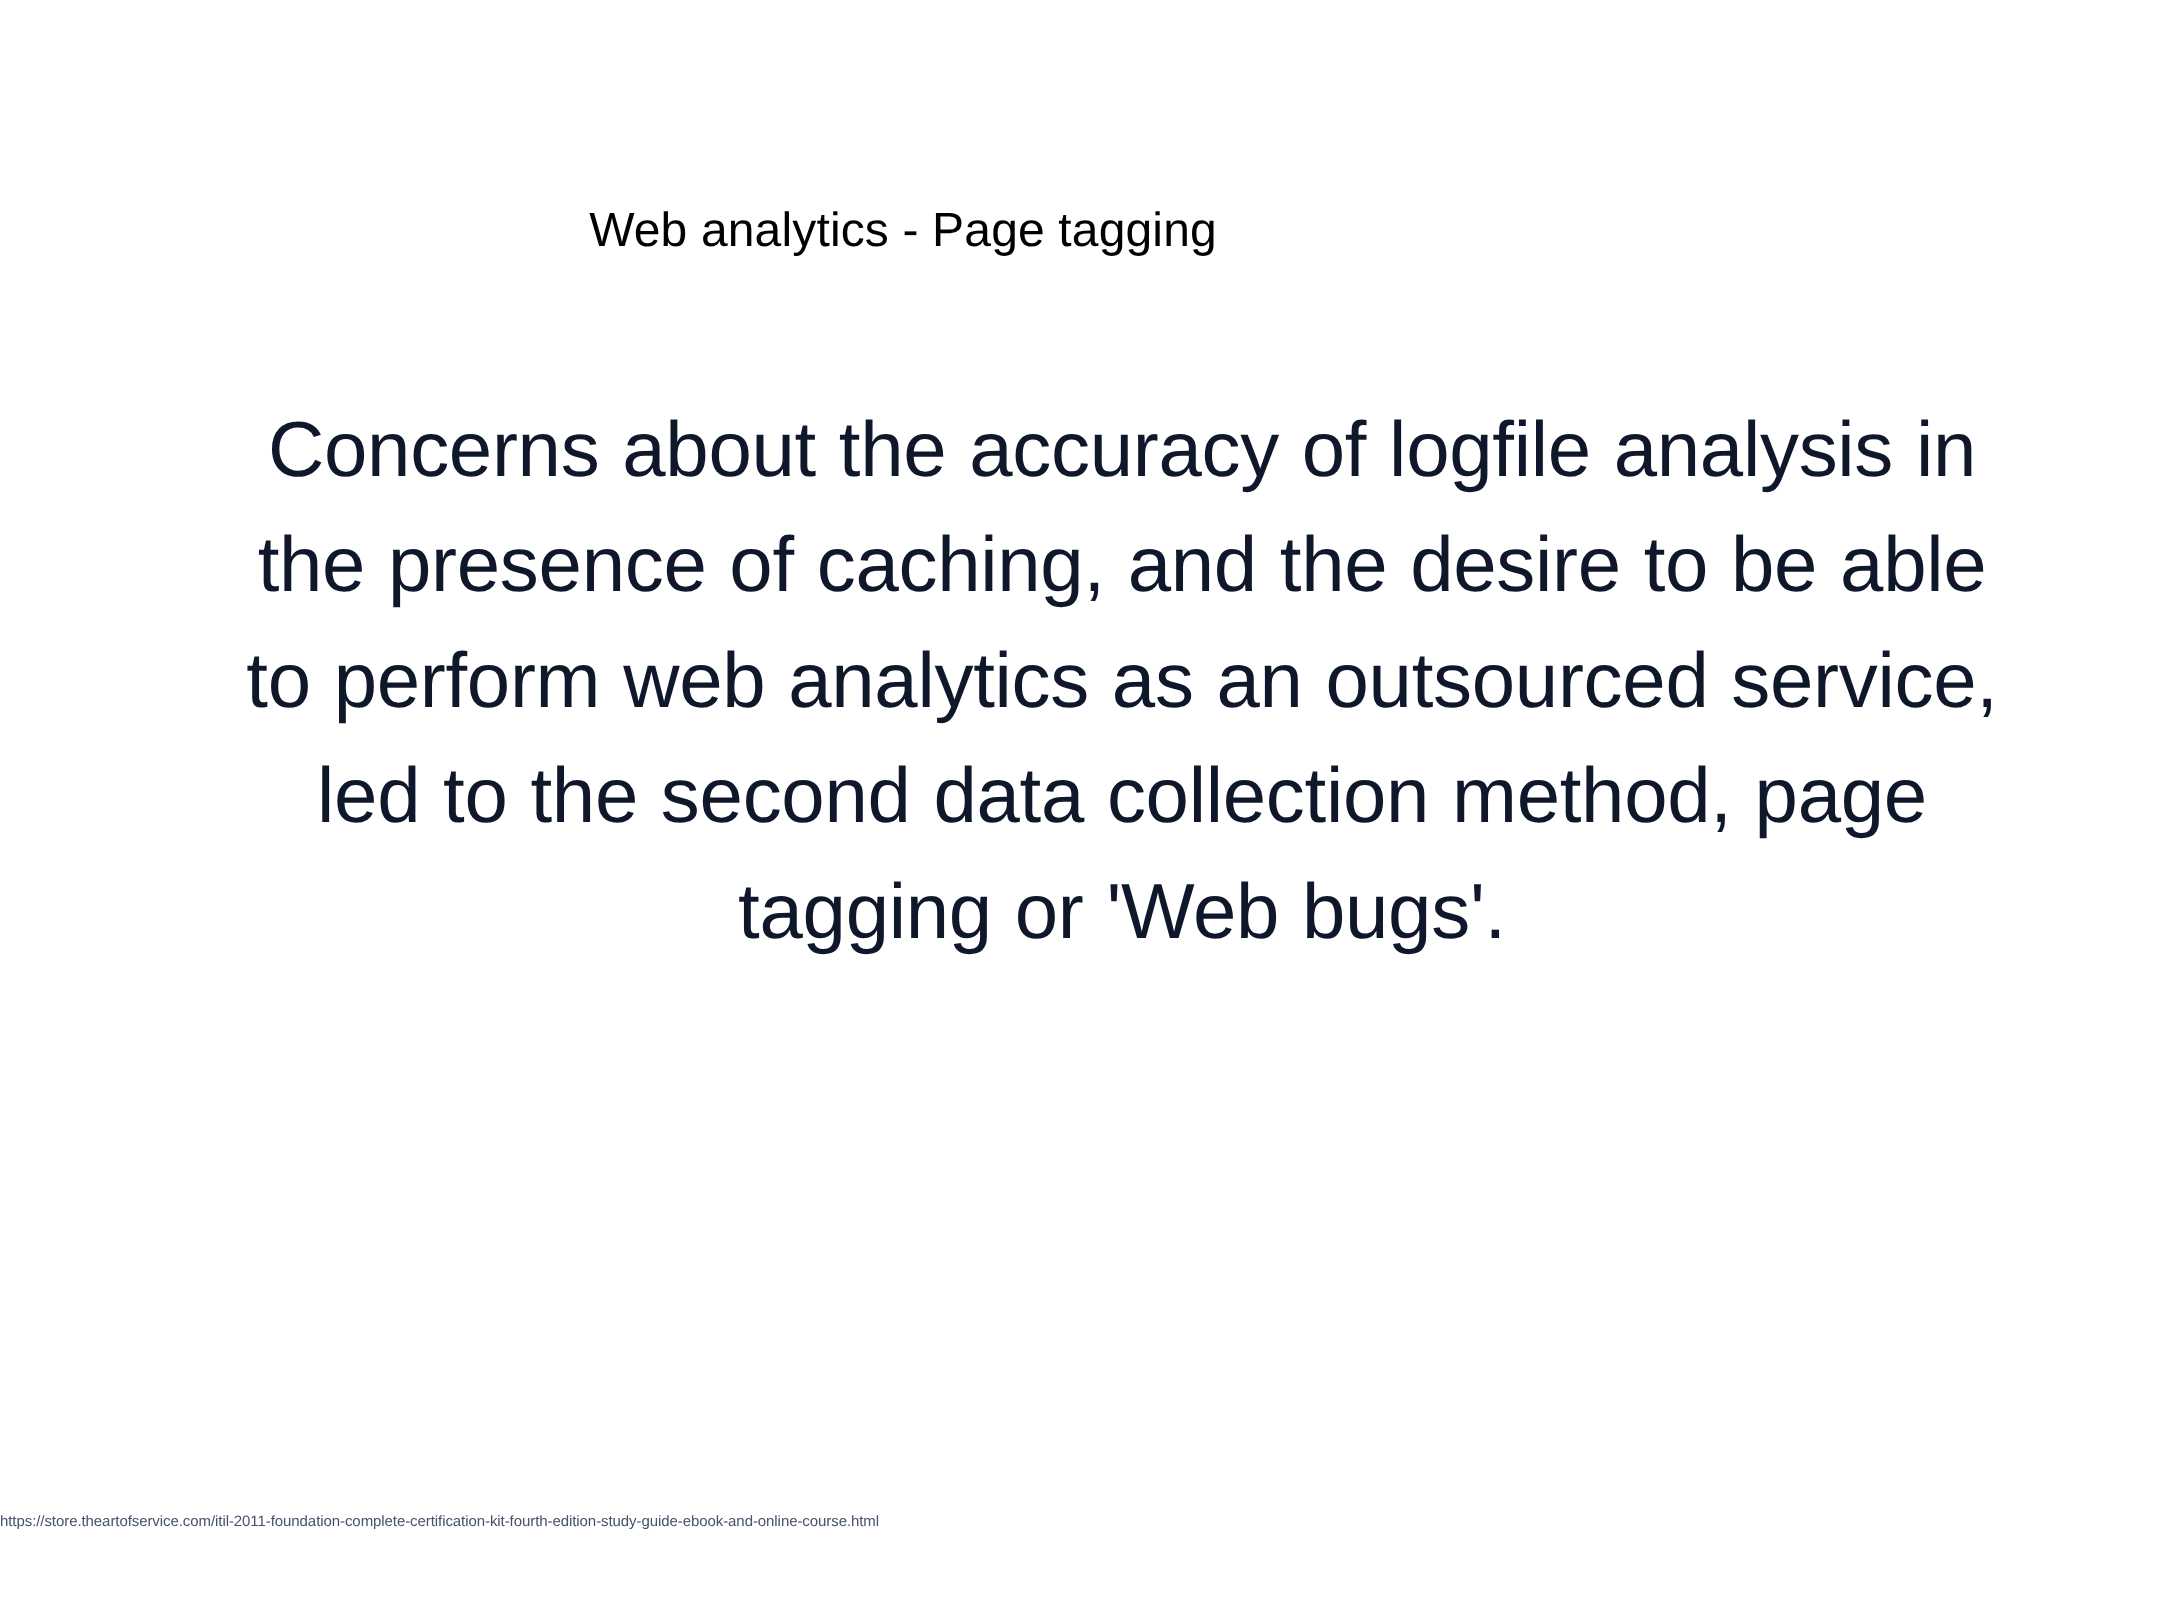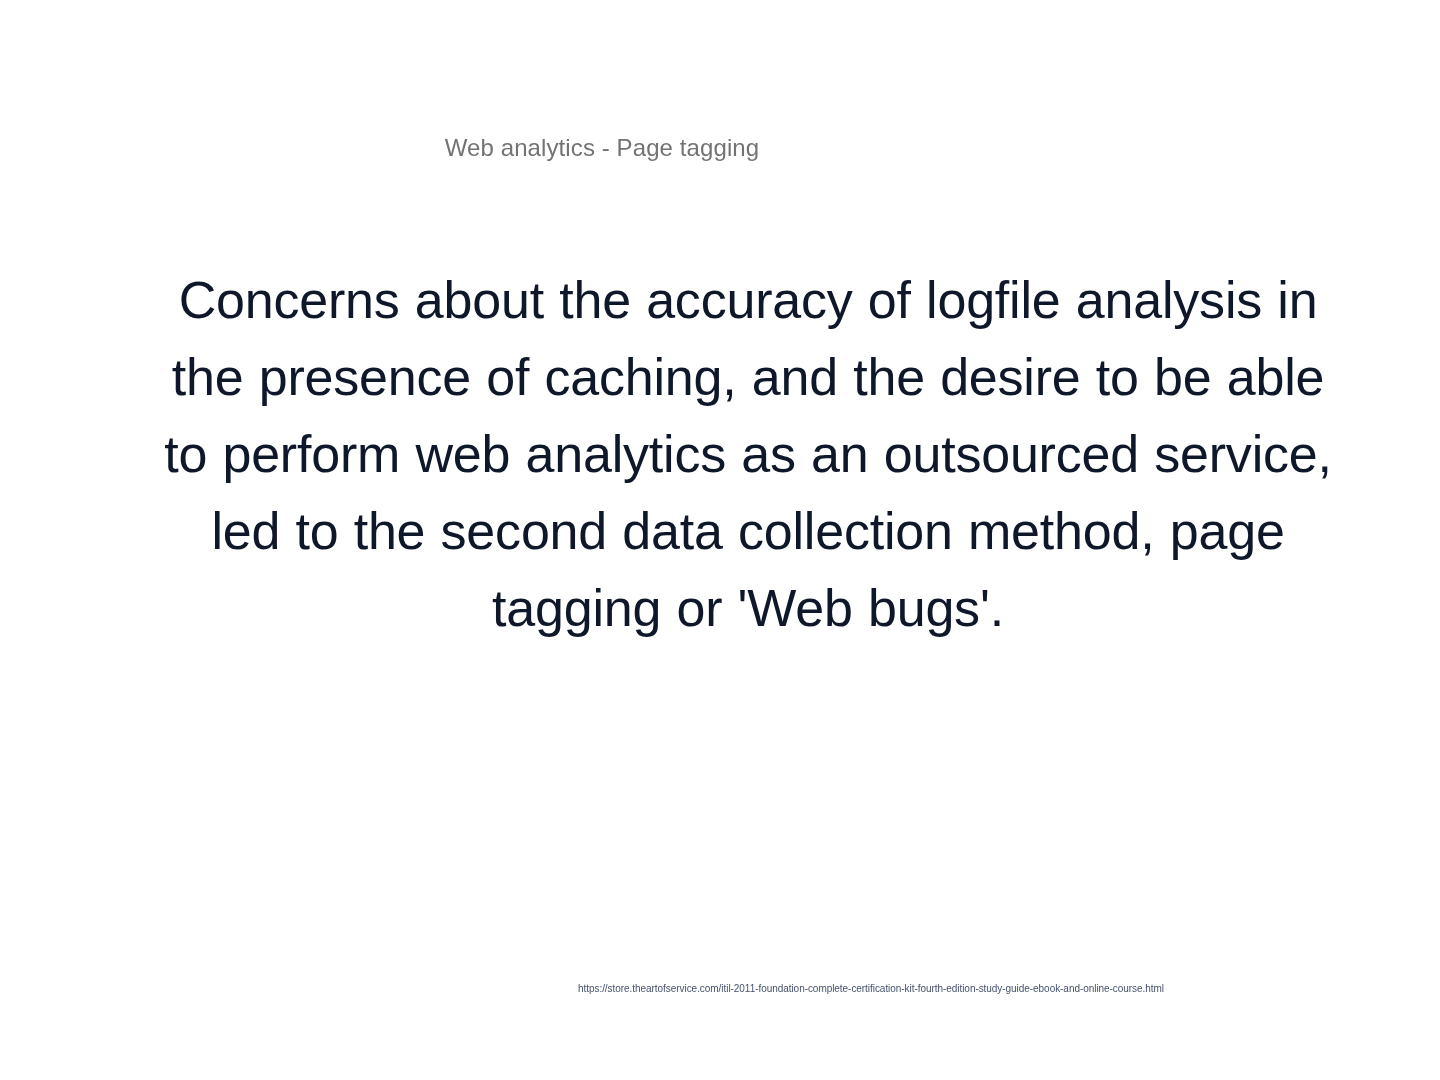--- a/index.html
+++ b/index.html
@@ -21,24 +21,24 @@
     background: #ffffff;
   }
 
   
   .slide-title {
     position: absolute;
     top: 112px;
     left: 0;
     width: 1204px;
     text-align: center;
-    font-size: 24px;
+    font-size: 32px;
     line-height: 40px;
     font-weight: 400;
-    color: #737373;
+    color: #000000;
     letter-spacing: 0.1px;
     white-space: nowrap;
   }
 
   
   .body-wrap {
     position: absolute;
     top: 262px;
     left: 156px;
     width: 1184px;
@@ -51,24 +51,24 @@
     line-height: 77px;
     font-weight: 400;
     color: #0f172a;
     letter-spacing: -0.2px;
     word-spacing: 1px;
   }
 
   
   .footer-url {
     position: absolute;
-    top: 982px;
+    top: 1008px;
     left: 0;
     width: 1164px;
-    text-align: right;
+    text-align: left;
     font-size: 10px;
     line-height: 14px;
     font-weight: 400;
     color: #46526b;
     letter-spacing: -0.05px;
     white-space: nowrap;
   }
 </style>
 </head>
 <body>

